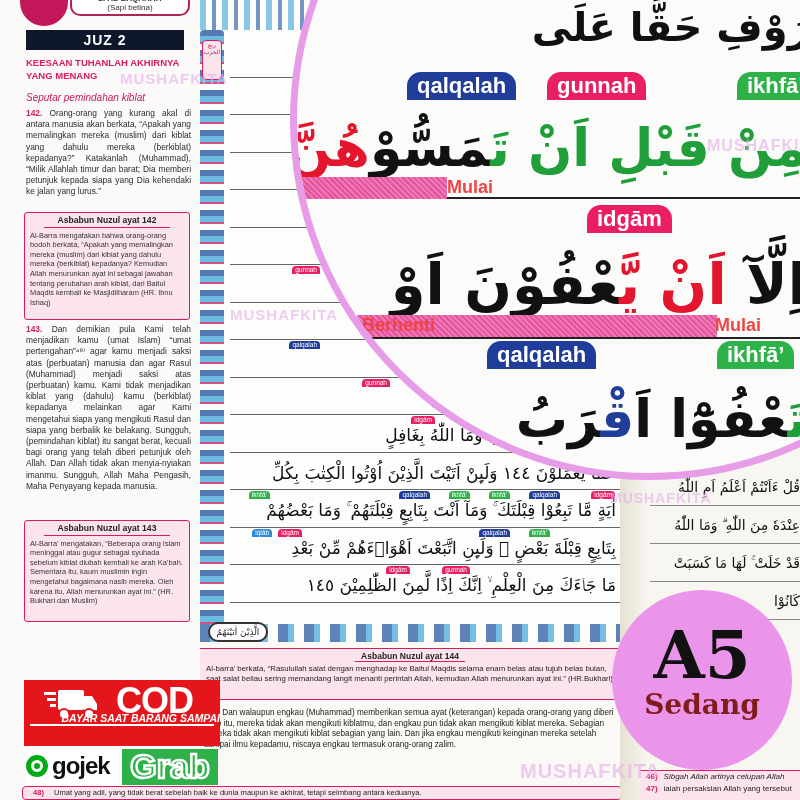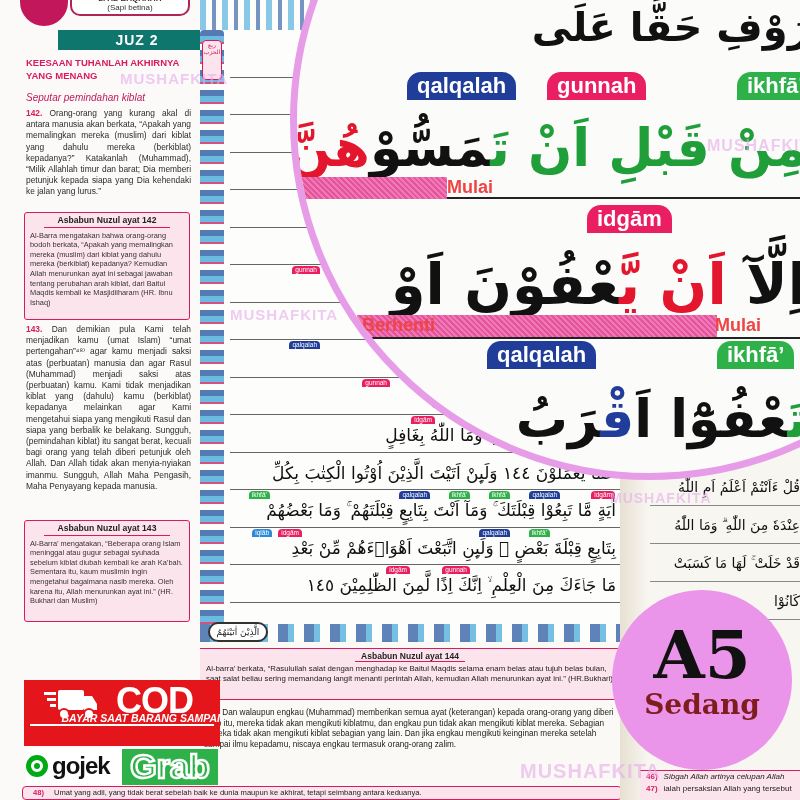--- a/index.html
+++ b/index.html
@@ -10,22 +10,22 @@
   .left-page {
     position: absolute; left: 0; top: 0; width: 200px; height: 800px;
     background: #fbfaf8; padding: 0 12px 0 20px;
   }
   .surah-badge { position: absolute; left: 70px; top: -6px; width: 120px; height: 22px;
     border: 2px solid #b0245a; border-top: none; border-radius: 0 0 10px 10px; background: #fff;
     text-align: center; font-size: 8px; line-height: 1.15; color: #333; }
   .surah-badge .name { font-weight: bold; }
   .page-num-heart { position: absolute; left: 20px; top: -10px; width: 48px; height: 36px;
     background: #c2185b; border-radius: 0 0 24px 24px; color: #fff; font-size: 8px; text-align: center; padding-top: 2px; }
-  .juz-bar { position: absolute; left: 26px; top: 30px; width: 158px; height: 20px; background: #0f766e;
-    color: #fff; font-weight: bold; text-align: center; font-size: 14px; line-height: 20px; letter-spacing: 1px; margin-left: 32px; }
+  .juz-bar { position: absolute; left: 26px; top: 30px; width: 158px; height: 20px; background: #0f172a;
+    color: #fff; font-weight: bold; text-align: center; font-size: 14px; line-height: 20px; letter-spacing: 1px; }
   .section-title { position: absolute; left: 26px; top: 56px; width: 165px; color: #d81b60; font-weight: bold; font-size: 9.5px; line-height: 13px; }
   .section-sub { position: absolute; left: 26px; top: 92px; color: #c2185b; font-style: italic; font-size: 10px; }
   .trans { position: absolute; left: 26px; width: 165px; font-size: 8.4px; line-height: 11.2px; text-align: justify; color: #2a2a2a; }
   .trans .num { color: #d81b60; font-weight: bold; }
   .asbab-box { position: absolute; left: 24px; width: 166px; background: #fce4ec; border: 1.5px solid #d81b60;
     border-radius: 3px; padding: 3px 5px; font-size: 7.4px; line-height: 9.6px; color: #333; }
   .asbab-box .ttl { text-align: center; font-size: 8.6px; font-weight: bold; color: #222; border-bottom: 1.5px solid #d81b60; margin: 0 14px 3px; padding-bottom: 1px; }
 
   
   .mushaf-page { position: absolute; left: 200px; top: 0; width: 420px; height: 640px; background: #fdfdfc; }

